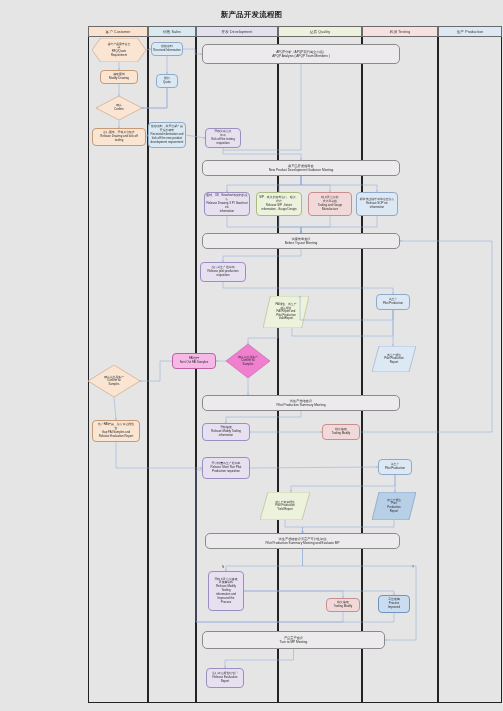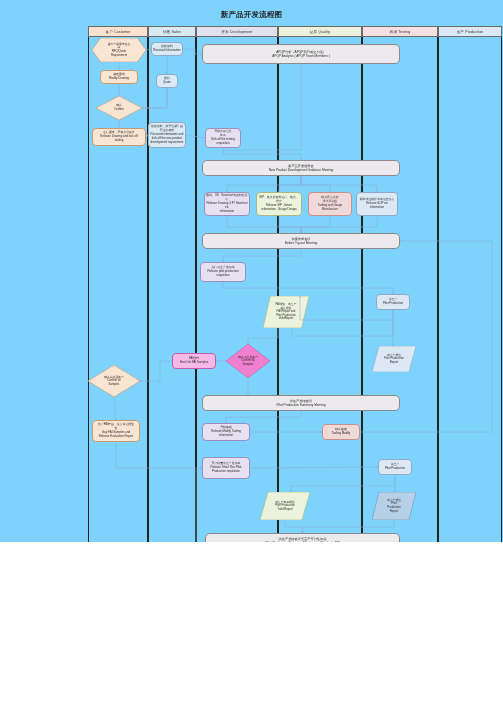--- a/index.html
+++ b/index.html
@@ -1,17 +1,17 @@
 <!DOCTYPE html>
 <html><head>
 <meta charset="utf-8">
 <style>
   html,body{margin:0;padding:0;background:#ffffff;}
   body{width:503px;height:711px;font-family:"Liberation Sans","DejaVu Sans",sans-serif;color:#333;}
-  #stage{position:relative;width:503px;height:542px;overflow:hidden;background:#7dd3fc;}
+  #stage{position:relative;width:503px;height:711px;overflow:hidden;background:#e5e5e5;}
 
   .title{
     position:absolute;left:0;top:10px;width:503px;text-align:center;
     font-size:7.5px;font-weight:bold;color:#222;letter-spacing:.2px;
   }
 
   
   .lane-frame{position:absolute;left:88px;top:26px;width:414px;height:677px;}
   .lane-head{
     position:absolute;top:0;height:11px;box-sizing:border-box;

